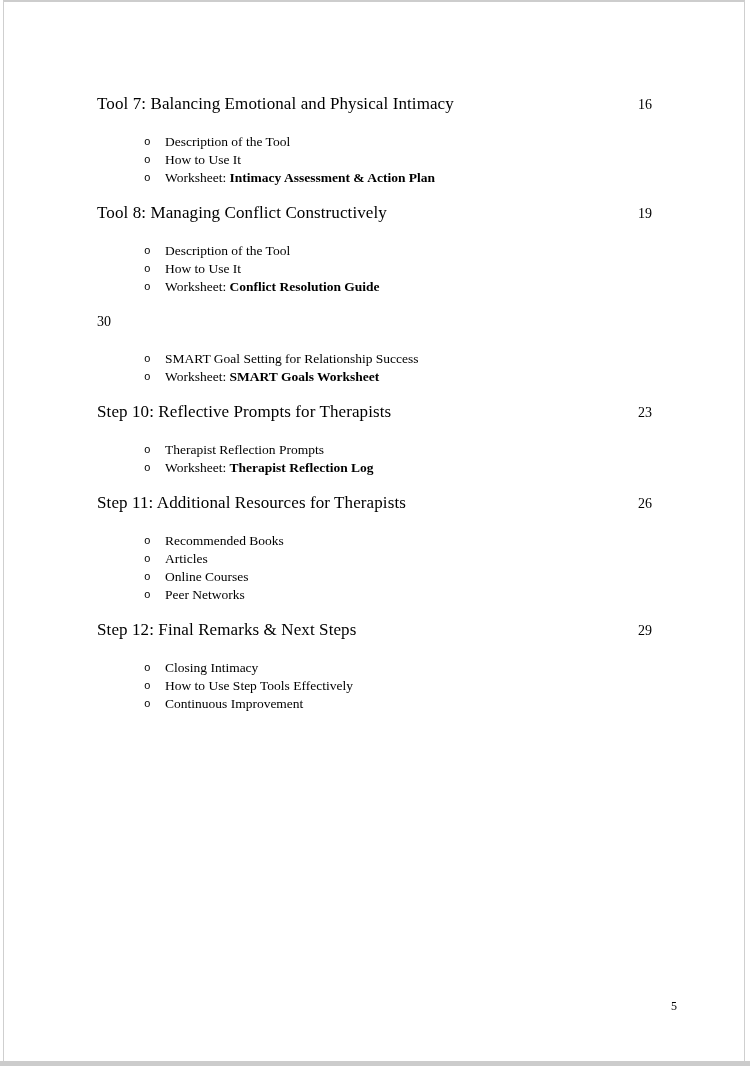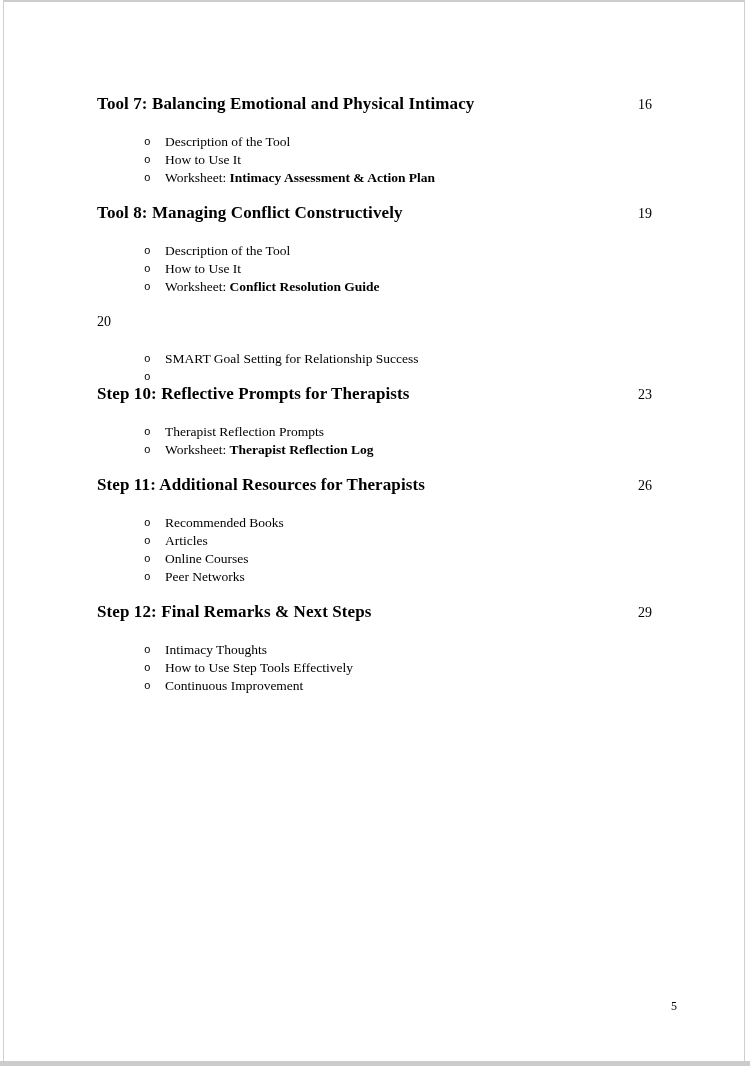--- a/index.html
+++ b/index.html
@@ -36,21 +36,21 @@
   }
   .toc-section { margin: 0 0 17px 0; }
   .heading-row {
     display: flex;
     justify-content: space-between;
     align-items: baseline;
     margin: 0 0 20px 0;
   }
   .heading {
     font-size: 17px;
-    font-weight: bold;
+    font-weight: normal;
     line-height: 17px;
     margin: 0;
     letter-spacing: 0.1px;
   }
   .pagenum {
     font-size: 14px;
     font-weight: normal;
     line-height: 17px;
     white-space: nowrap;
   }
@@ -126,30 +126,31 @@
 
   <li class="item">
     <span class="bullet">o</span>
     <span class="item-text"><span>Worksheet: </span><b>Conflict Resolution Guide</b></span>
   </li>
 </ul>
   </section>
 
   <section class="toc-section">
     <div class="heading-row">
-      <span class="pagenum">20</span>
+      <span class="pagenum">30</span>
     </div>
     <ul class="items">
   <li class="item">
     <span class="bullet">o</span>
     <span class="item-text"><span>SMART Goal Setting for Relationship Success</span><b></b></span>
   </li>
 
   <li class="item">
     <span class="bullet">o</span>
+    <span class="item-text"><span>Worksheet: </span><b>SMART Goals Worksheet</b></span>
   </li>
 </ul>
   </section>
 
   <section class="toc-section">
     <div class="heading-row">
       <h2 class="heading">Step 10: Reflective Prompts for Therapists</h2>
       <span class="pagenum">23</span>
     </div>
     <ul class="items">
@@ -194,21 +195,21 @@
   </section>
 
   <section class="toc-section">
     <div class="heading-row">
       <h2 class="heading">Step 12: Final Remarks &amp; Next Steps</h2>
       <span class="pagenum">29</span>
     </div>
     <ul class="items">
   <li class="item">
     <span class="bullet">o</span>
-    <span class="item-text"><span>Intimacy Thoughts</span><b></b></span>
+    <span class="item-text"><span>Closing Intimacy</span><b></b></span>
   </li>
 
   <li class="item">
     <span class="bullet">o</span>
     <span class="item-text"><span>How to Use Step Tools Effectively</span><b></b></span>
   </li>
 
   <li class="item">
     <span class="bullet">o</span>
     <span class="item-text"><span>Continuous Improvement</span><b></b></span>

